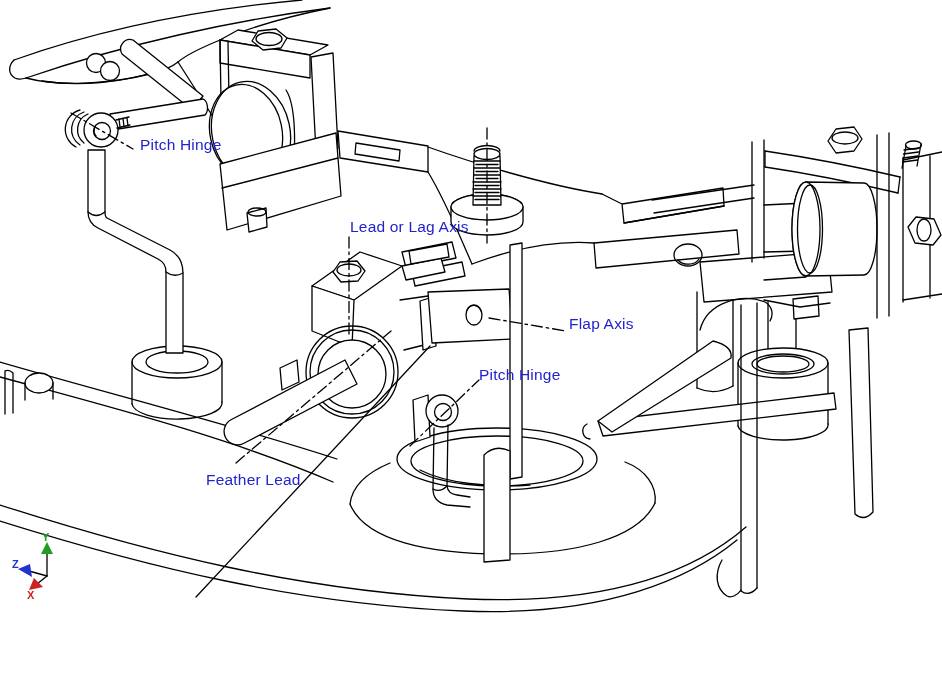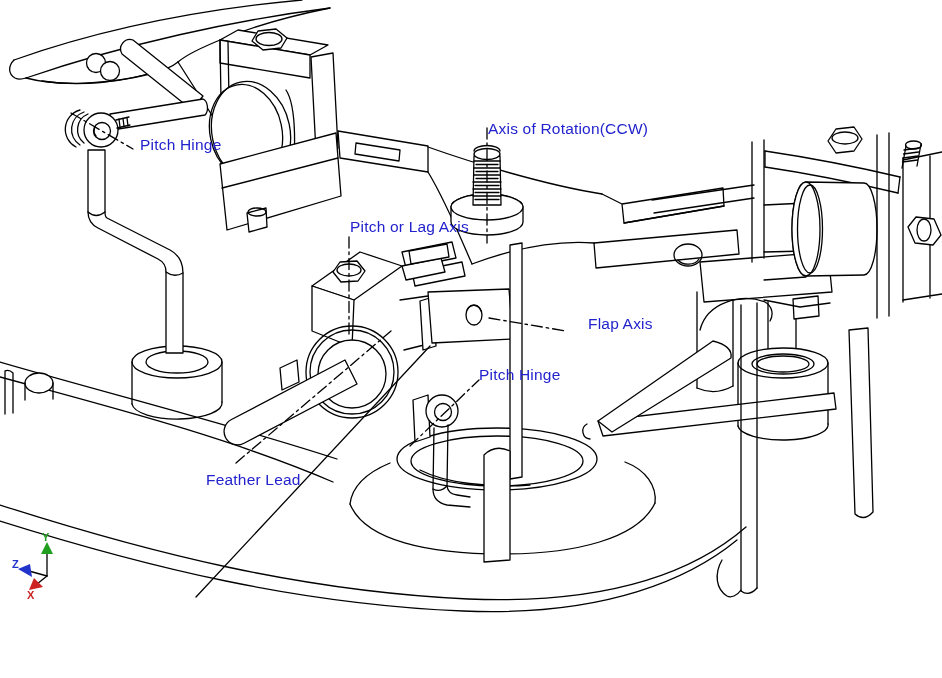--- a/index.html
+++ b/index.html
@@ -246,23 +246,22 @@
     <line x1="47" y1="576" x2="47" y2="553" stroke="#1f9e1f" stroke-width="4"></line>
     <polygon points="41,554 53,554 47,542" fill="#1f9e1f" stroke="none"></polygon>
     <line x1="47" y1="576" x2="29" y2="571" stroke="#2233cc" stroke-width="5"></line>
     <polygon points="30,564 32,577 18,569" fill="#2233cc" stroke="none"></polygon>
     <line x1="47" y1="576" x2="37" y2="584" stroke="#cc2222" stroke-width="5"></line>
     <polygon points="34,578 43,587 29,590" fill="#cc2222" stroke="none"></polygon>
   </g>
 </svg>
 
 <div class="label" style="left:140px;top:136px">Pitch Hinge</div>
-<div class="label" style="left:488px;top:120px">Axis of Rotation(CCW)</div>
-<div class="label" style="left:350px;top:218px">Pitch or Lag Axis</div>
-<div class="label" style="left:588px;top:315px">Flap Axis</div>
+<div class="label" style="left:350px;top:218px">Lead or Lag Axis</div>
+<div class="label" style="left:569px;top:315px">Flap Axis</div>
 <div class="label" style="left:479px;top:366px">Pitch Hinge</div>
 <div class="label" style="left:206px;top:471px">Feather Lead</div>
 
 <div class="axis-letter axis-y" style="left:42px;top:531px">Y</div>
 <div class="axis-letter axis-z" style="left:12px;top:558px">Z</div>
 <div class="axis-letter axis-x" style="left:27px;top:589px">X</div>
 
 </div>
 
 </body></html>

